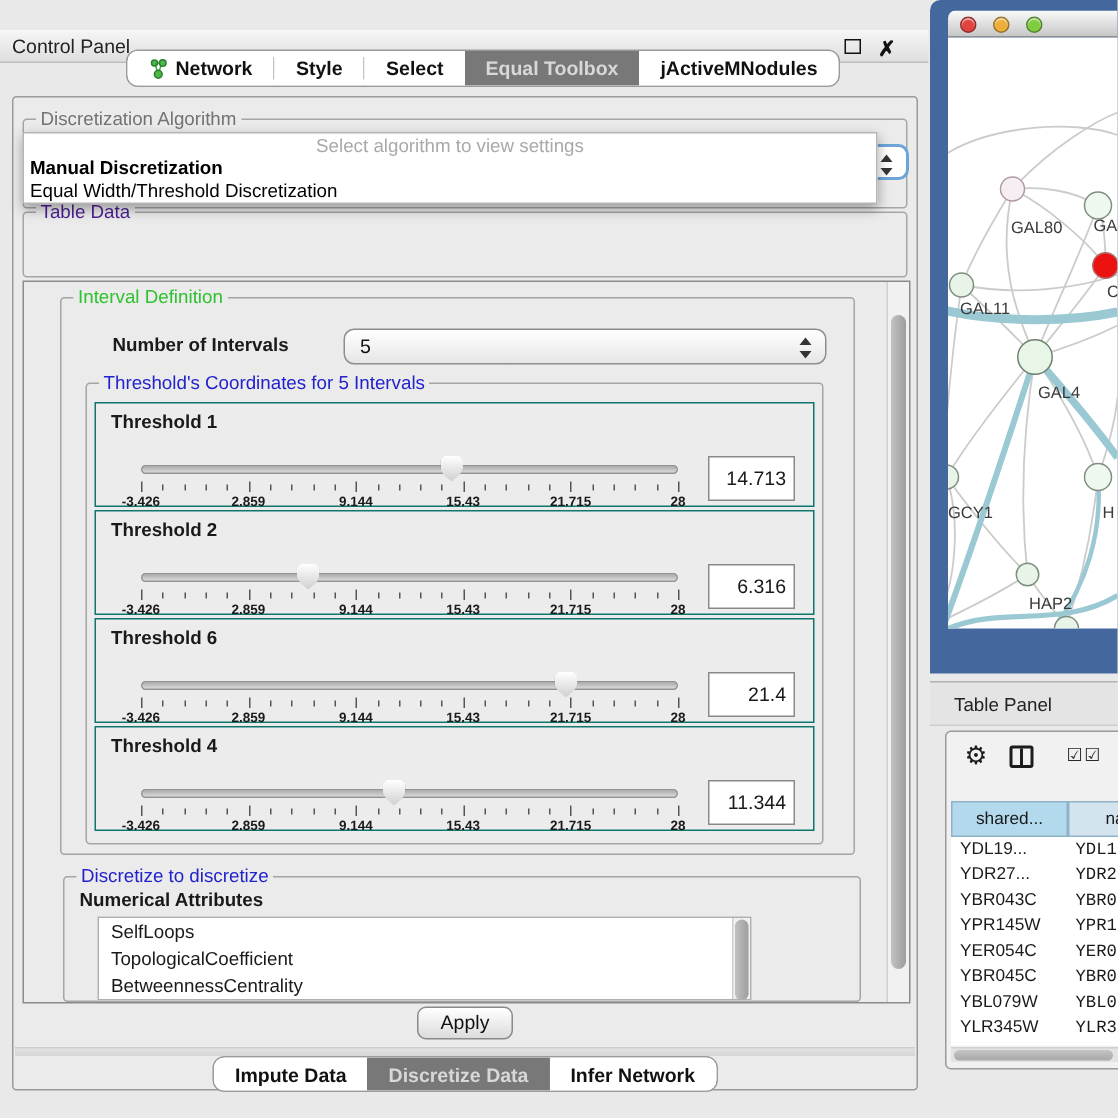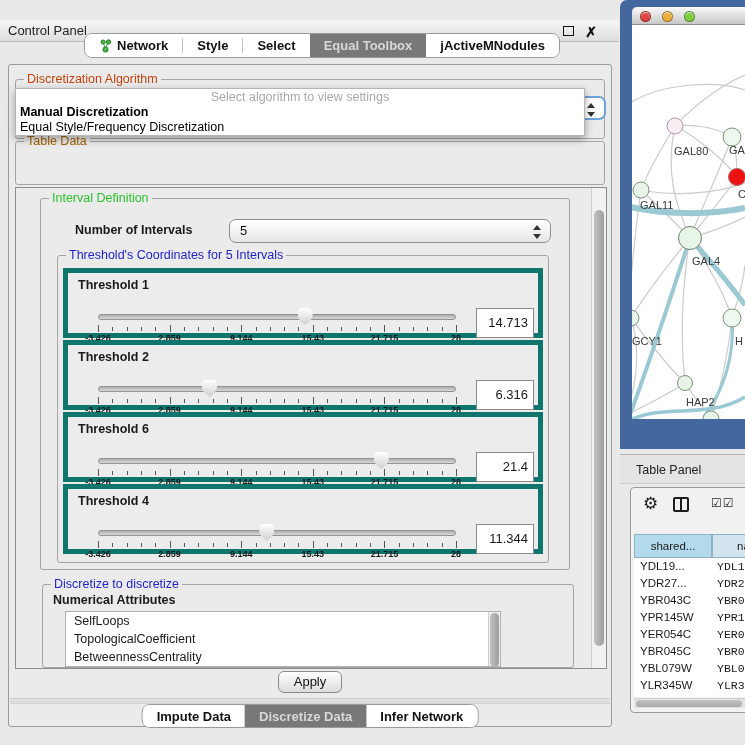--- a/index.html
+++ b/index.html
@@ -25,21 +25,21 @@
   .tab-icon svg { display:block; }
 
   #outer-panel { position:absolute; left:8px; top:64px; width:604px; height:663px;
     background:#ebebeb; border:1px solid #9a9a9a; border-radius:3px; }
 
   .group { position:absolute; border:1px solid #a5a5a5; border-radius:3px; }
   .group-label { position:absolute; top:-8px; left:8px; background:#ebebeb; padding:0 3px;
     font-size:12.5px; line-height:14px; white-space:nowrap; }
   .lbl-green { color:#2ec22e; }
   .lbl-blue { color:#2222cc; }
-  .lbl-gray { color:#c2410c; }
+  .lbl-gray { color:#737373; }
 
   .combo { position:absolute; height:24px; border:1px solid #8e8e8e; border-radius:7px;
     background:linear-gradient(#ffffff,#e6e6e6); font-size:13px; line-height:22px;
     padding-left:10px; color:#111; }
   .combo .arrows { position:absolute; right:9px; top:4px; width:9px; height:16px; }
   .combo .arrows i { position:absolute; left:1px; width:0; height:0; border-left:4px solid transparent; border-right:4px solid transparent; }
   .combo .arrows .up { top:1px; border-bottom:5px solid #333; }
   .combo .arrows .dn { bottom:1px; border-top:5px solid #333; }
   .combo-focus { border:2px solid #6ea5d9; background:#fff; }
 
@@ -58,21 +58,21 @@
   .vscroll .thumb { position:absolute; left:2px; width:10px; border-radius:6px;
     background:linear-gradient(90deg,#c2c2c2,#9d9d9d); }
 
   #interval-group { left:24px; top:10px; width:530px; height:372px; }
   #interval-group .group-label, #thr-group .group-label, #attr-group .group-label { background:#ebebeb; }
   #noi-label { position:absolute; left:34px; top:24px; font-size:12.5px; font-weight:bold; }
   #noi-combo { left:188px; top:20px; width:322px; }
 
   #thr-group { left:16px; top:56px; width:492px; height:308px; }
   .thr-panel { position:absolute; left:5px; width:480px; height:70px;
-    border:5px solid #0f766e; background:#ececec; }
+    border:1px solid #0f766e; background:#ececec; }
   .thr-label { position:absolute; left:10px; top:5px; font-size:12.5px; font-weight:bold; }
   .slider { position:absolute; left:30px; top:0; width:358px; height:70px; }
   .slider-track { position:absolute; left:0; top:41px; width:100%; height:6px; border-radius:3px;
     border:1px solid #929292; background:linear-gradient(#adadad,#d9d9d9); }
   .slider-thumb { position:absolute; top:35px; width:15px; height:17px;
     background:linear-gradient(#ffffff,#cfcfcf);
     clip-path:polygon(50% 100%, 14% 74%, 0 48%, 0 18%, 18% 0, 82% 0, 100% 18%, 100% 48%, 86% 74%);
     filter:drop-shadow(0 0 0.7px #777); }
   .ticks { position:absolute; left:0; top:52px; width:100%; height:8px; }
   .ticks i { position:absolute; top:0; width:1px; background:#555; }
@@ -175,25 +175,25 @@
         <span class="arrows">
             <i class="up"></i>
             <i class="dn"></i>
           </span>
       </div>
     </div>
 
     <div id="algo-popup">
       <div class="prompt">Select algorithm to view settings</div>
       <div class="opt b">Manual Discretization</div>
-      <div class="opt">Equal Style/Frequency Discretization</div>
+      <div class="opt">Equal Width/Threshold Discretization</div>
     </div>
 
     <div class="group" style="left:6px; top:76px; width:590px; height:44px;">
-      <span class="group-label lbl-gray" style="color:#a16207;">Table Data</span>
+      <span class="group-label lbl-gray" style="color:#4c1d95;">Table Data</span>
     </div>
 
     <div id="scrollpane">
       <div class="group" id="interval-group">
         <span class="group-label lbl-green">Interval Definition</span>
         <div id="noi-label">Number of Intervals</div>
         <div id="noi-combo" class="combo">
           <span>5</span>
           <span class="arrows">
               <i class="up"></i>

